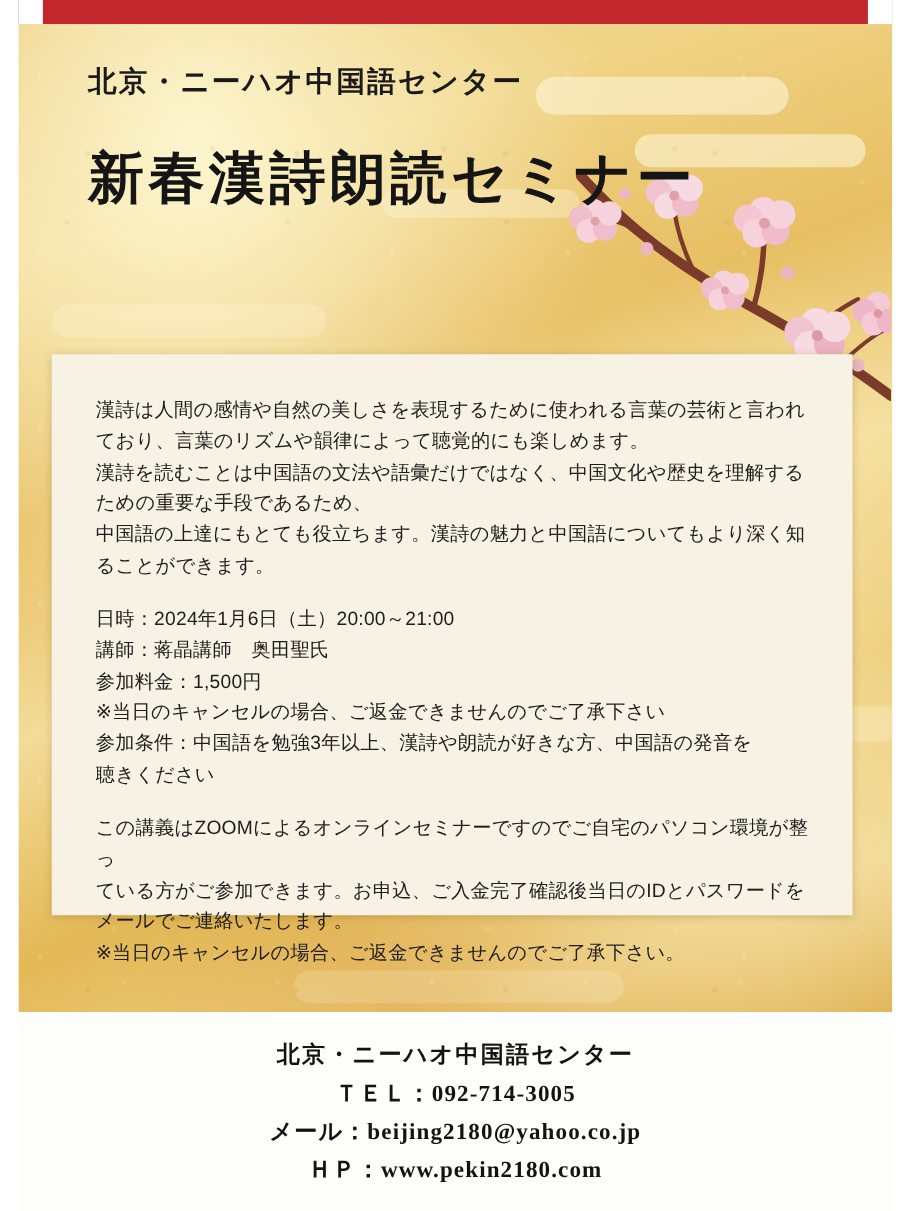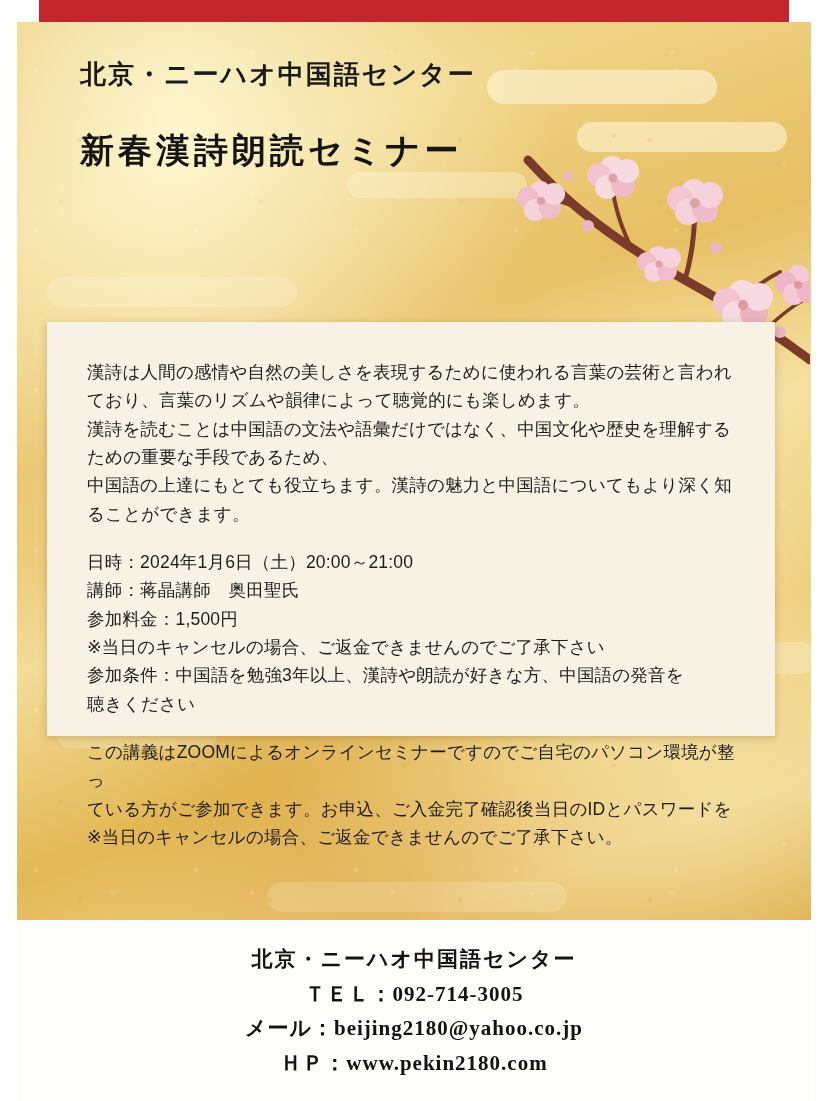--- a/index.html
+++ b/index.html
@@ -82,21 +82,21 @@
     font-size: 26px;
     font-weight: bold;
     color: #1a1a1a;
     letter-spacing: 2px;
     white-space: nowrap;
   }
   .main-title {
     position: absolute;
     left: 80px;
     top: 128px;
-    font-size: 34px;
+    font-size: 51px;
     font-weight: bold;
     color: #151515;
     letter-spacing: 4px;
     white-space: nowrap;
   }
 
   
   .branch-wrap {
     position: absolute;
     left: 480px;
@@ -105,21 +105,21 @@
     height: 290px;
     pointer-events: none;
   }
 
   
   .body-card {
     position: absolute;
     left: 47px;
     top: 322px;
     width: 728px;
-    height: 414px;
+    height: 510px;
     background: #f7f2e4;
     box-shadow: 0 2px 8px rgba(90,60,10,0.25);
   }
   .body-inner {
     padding: 36px 40px 0 40px;
     color: #1d1d1d;
     font-size: 17.5px;
     line-height: 1.62;
     letter-spacing: 0.2px;
   }
@@ -266,20 +266,21 @@
         <div>※当日のキャンセルの場合、ご返金できませんのでご了承下さい</div>
         <div>参加条件：中国語を勉強3年以上、漢詩や朗読が好きな方、中国語の発音を</div>
         <div>聴きください</div>
       </div>
 
       <div class="block-gap"></div>
 
       <div class="para">
         <div>この講義はZOOMによるオンラインセミナーですのでご自宅のパソコン環境が整っ</div>
         <div>ている方がご参加できます。お申込、ご入金完了確認後当日のIDとパスワードを</div>
+        <div>メールでご連絡いたします。</div>
         <div>※当日のキャンセルの場合、ご返金できませんのでご了承下さい。</div>
       </div>
     </div>
   </div>
 
   <div class="org-title">北京・ニーハオ中国語センター</div>
   <div class="main-title">新春漢詩朗読セミナー</div>
 
   <div class="footer">
     <div>北京・ニーハオ中国語センター</div>

